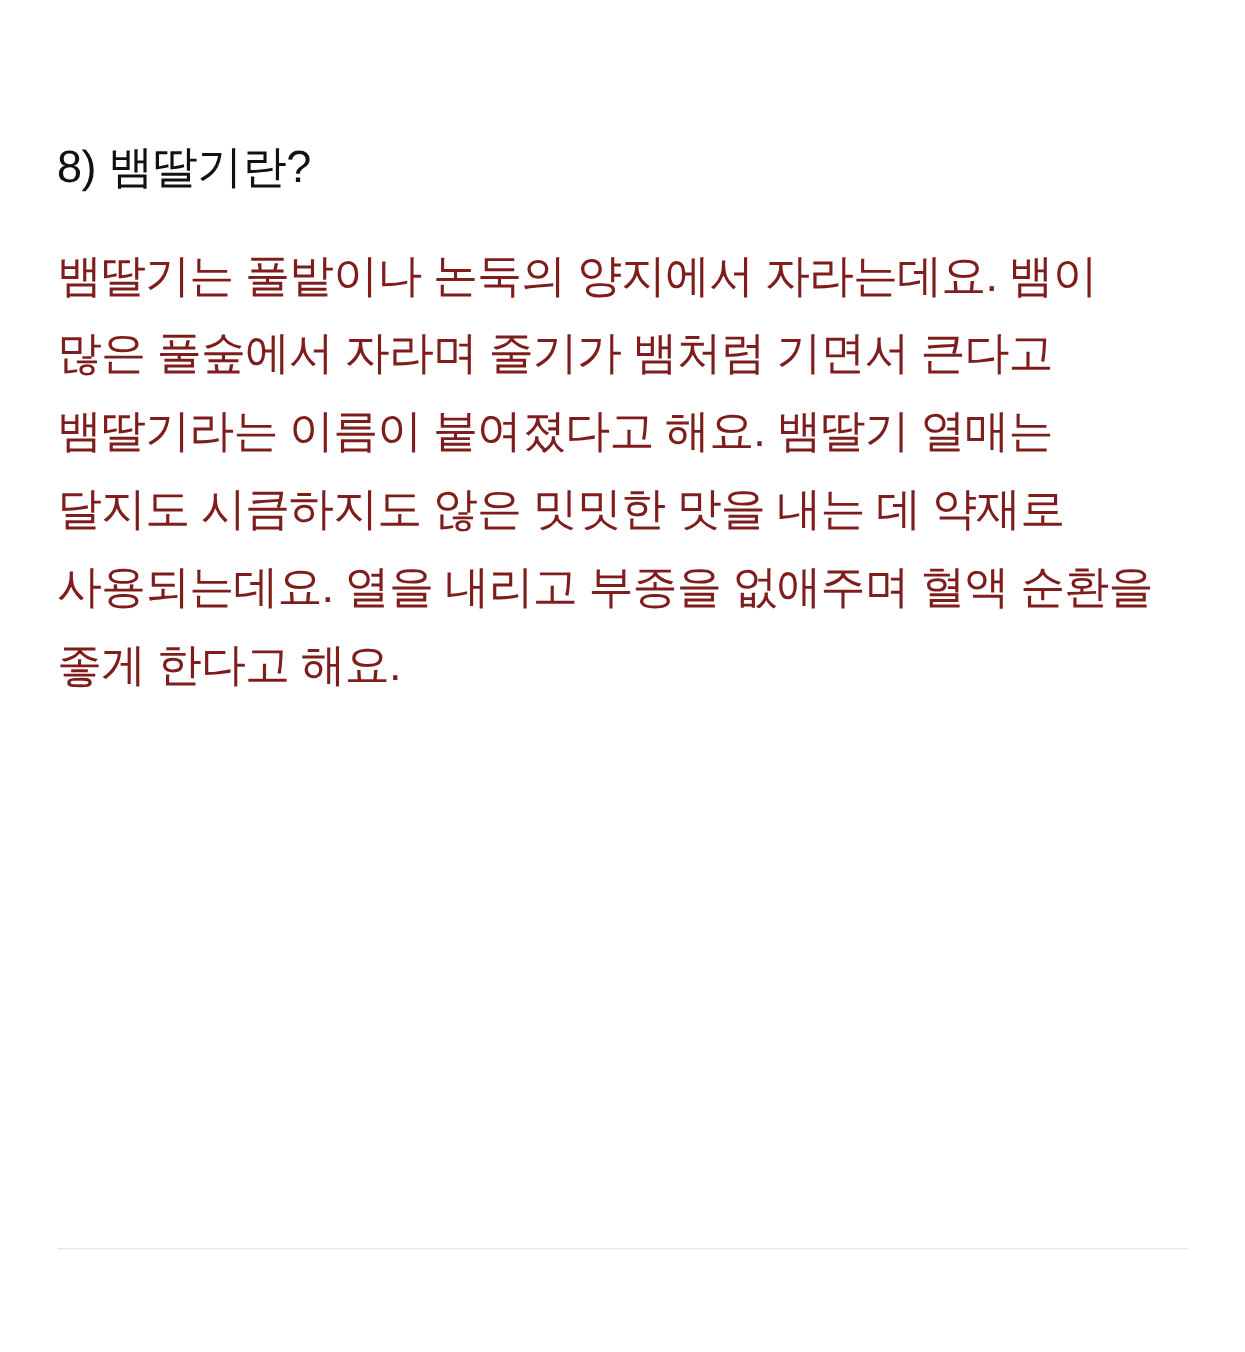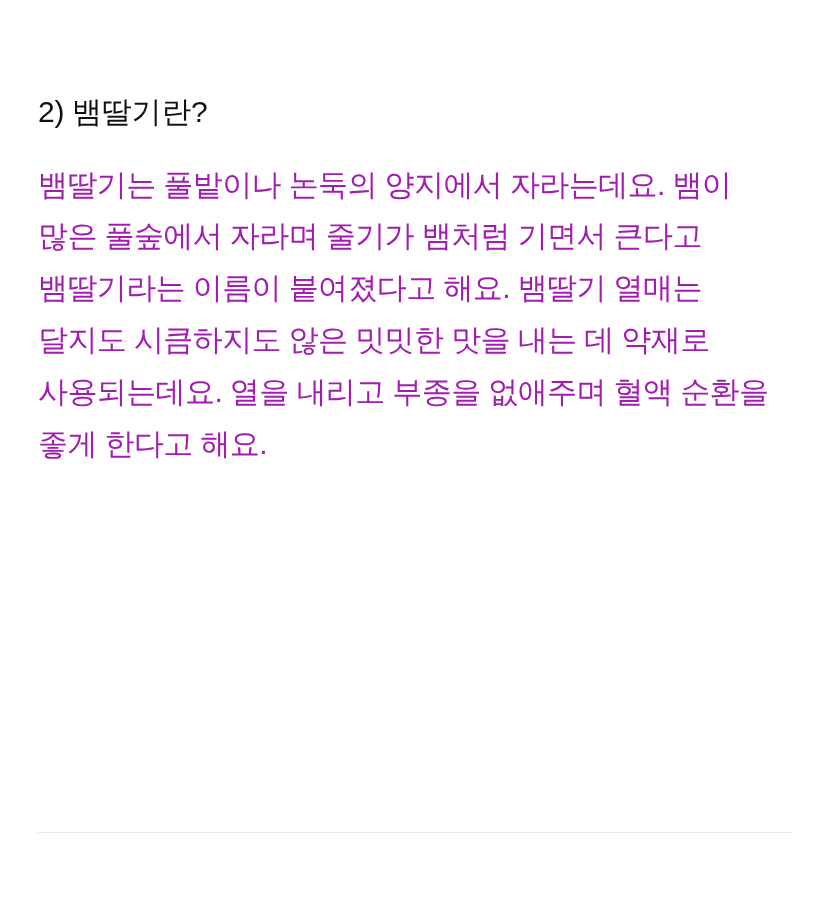--- a/index.html
+++ b/index.html
@@ -32,37 +32,37 @@
     line-height: 1.35;
     font-weight: 400;
     color: #111111;
     letter-spacing: -0.3px;
     margin: 0 0 26px 0;
   }
   .body-text {
     font-size: 30px;
     line-height: 1.73;
     font-weight: 400;
-    color: #a21caf;
+    color: #7f1d1d;
     letter-spacing: -0.6px;
     margin: 0;
     word-break: keep-all;
     white-space: normal;
   }
   .divider {
     position: absolute;
     left: 38px;
     right: 38px;
     top: 832px;
     height: 1px;
     background: #e8e8e8;
   }
 </style>
 </head>
 <body>
 
 <div class="page">
   <div class="article">
-    <h2 class="heading">2) 뱀딸기란?</h2>
+    <h2 class="heading">8) 뱀딸기란?</h2>
     <p class="body-text">뱀딸기는 풀밭이나 논둑의 양지에서 자라는데요. 뱀이 많은 풀숲에서 자라며 줄기가 뱀처럼 기면서 큰다고 뱀딸기라는 이름이 붙여졌다고 해요. 뱀딸기 열매는 달지도 시큼하지도 않은 밋밋한 맛을 내는 데 약재로 사용되는데요. 열을 내리고 부종을 없애주며 혈액 순환을 좋게 한다고 해요.</p>
   </div>
   <div class="divider"></div>
 </div>
 
 </body></html>

